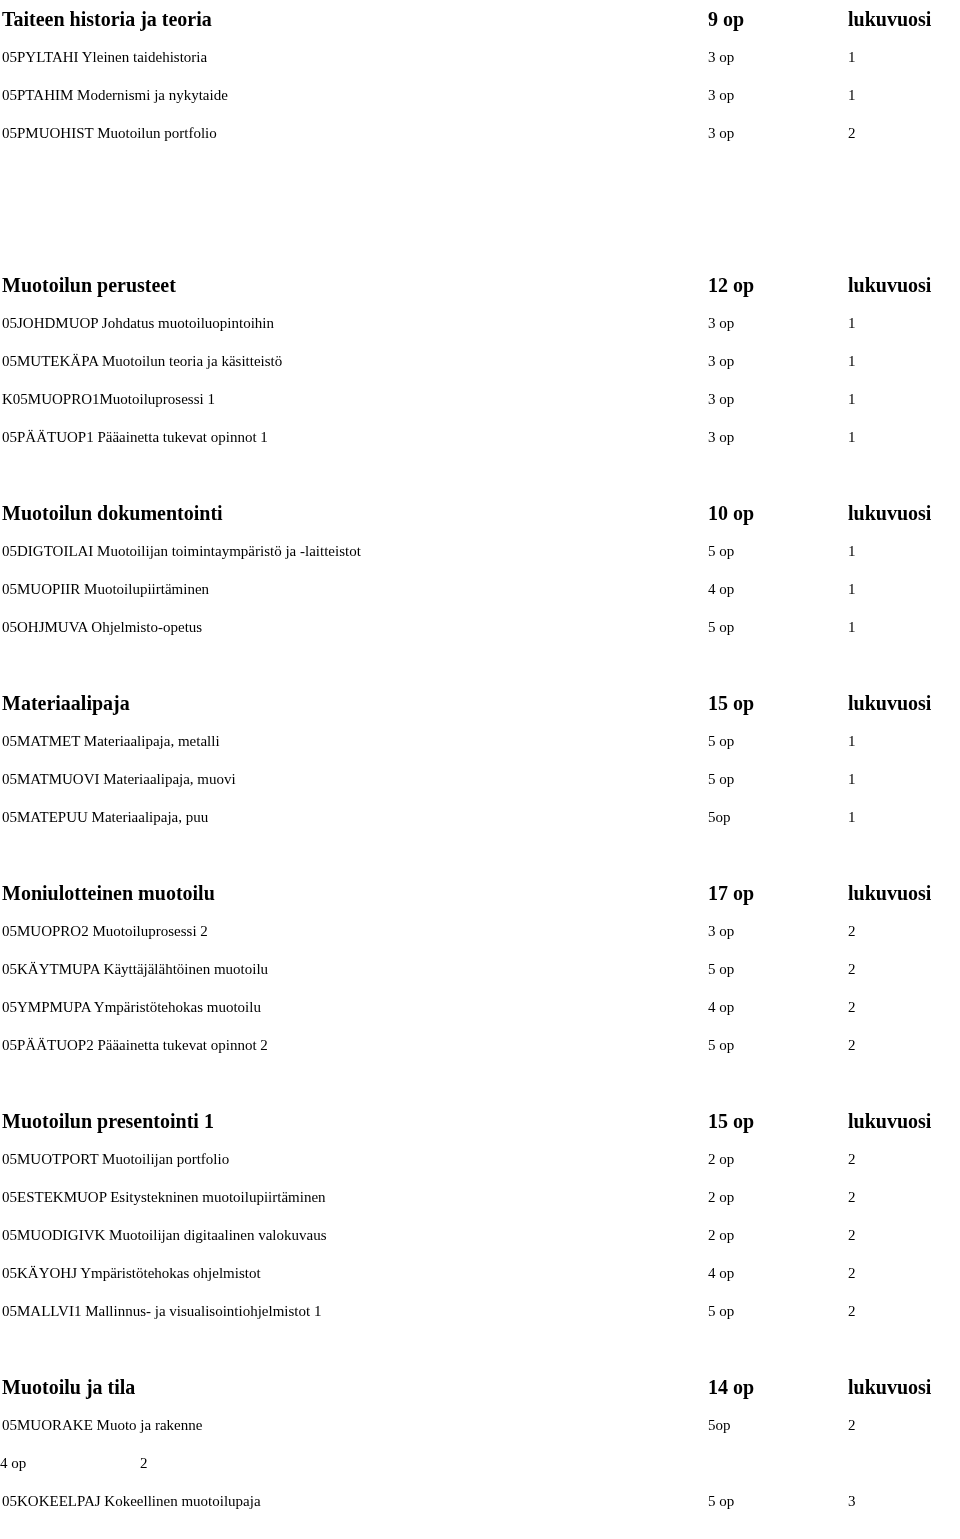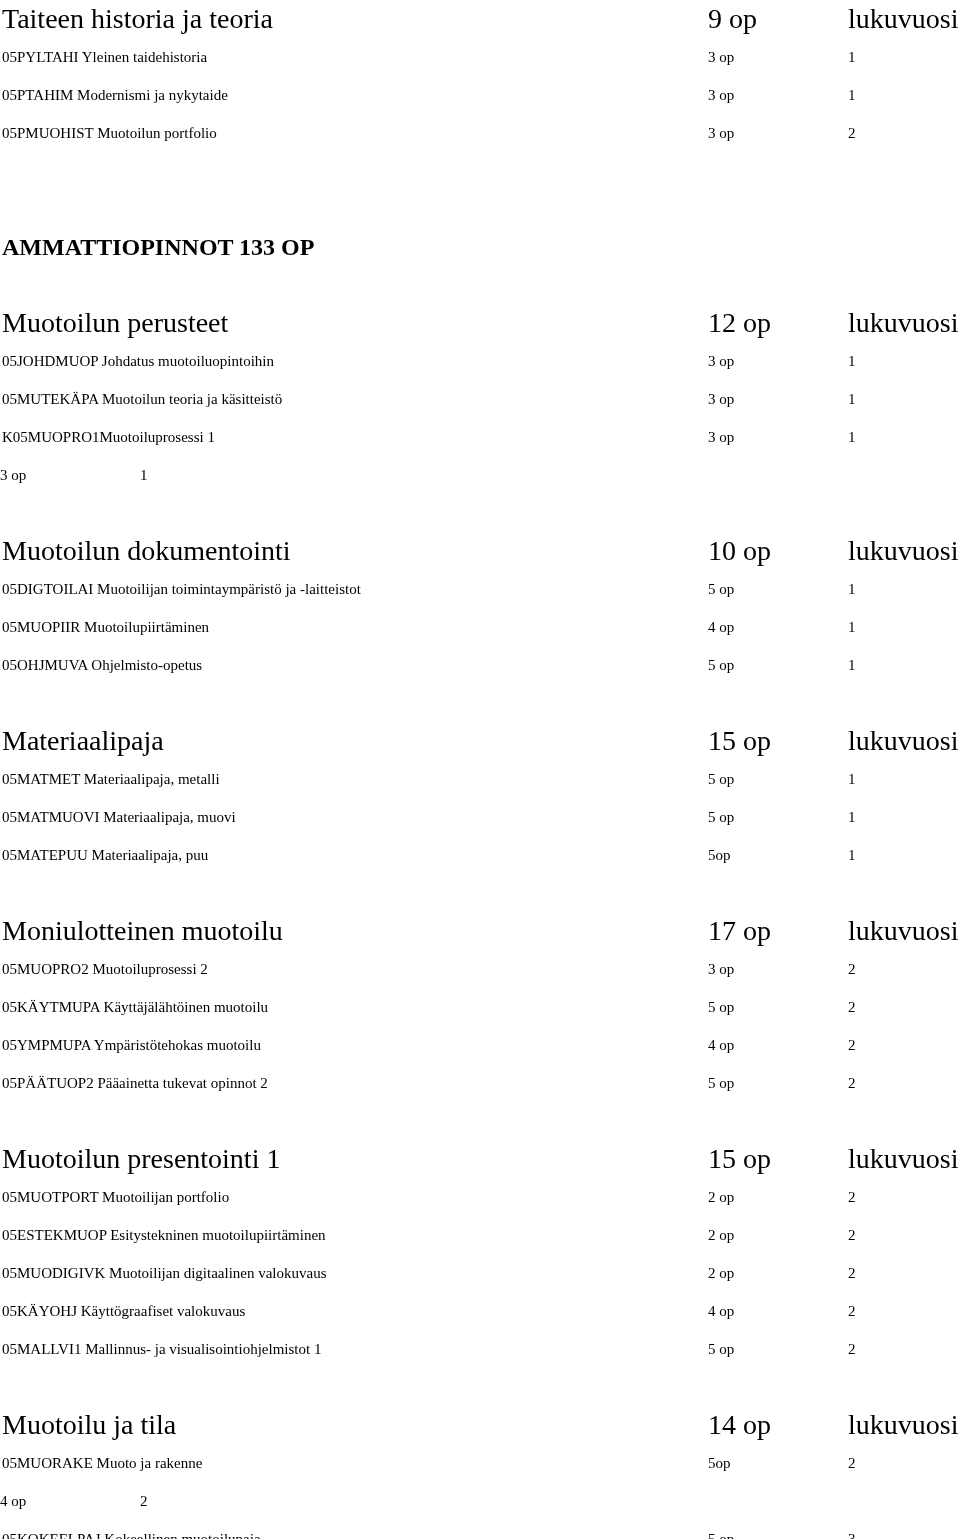--- a/index.html
+++ b/index.html
@@ -39,22 +39,22 @@
     flex: 0 0 140px;
     width: 140px;
     box-sizing: border-box;
   }
   .row .year {
     flex: 0 0 110px;
     width: 110px;
     box-sizing: border-box;
   }
   .row.section-head {
-    font-weight: normal;
-    font-size: 28px;
+    font-weight: bold;
+    font-size: 20px;
   }
   .row.course {
     font-weight: normal;
     font-size: 15px;
   }
   .row.major-head {
     font-weight: bold;
     font-size: 24px;
   }
   .spacer {
@@ -81,25 +81,20 @@
       <div class="credits">3 op</div>
       <div class="year">1</div>
     </div>
     <div class="row course">
       <div class="name">05PMUOHIST Muotoilun portfolio</div>
       <div class="credits">3 op</div>
       <div class="year">2</div>
     </div>
     <div class="spacer"></div>
     <div class="spacer"></div>
-    <div class="row major-head">
-      <div class="name">AMMATTIOPINNOT 133 OP</div>
-      <div class="credits"></div>
-      <div class="year"></div>
-    </div>
     <div class="spacer"></div>
     <div class="row section-head">
       <div class="name">Muotoilun perusteet</div>
       <div class="credits">12 op</div>
       <div class="year">lukuvuosi</div>
     </div>
     <div class="row course">
       <div class="name">05JOHDMUOP Johdatus muotoiluopintoihin</div>
       <div class="credits">3 op</div>
       <div class="year">1</div>
@@ -108,20 +103,21 @@
       <div class="name">05MUTEKÄPA Muotoilun teoria ja käsitteistö</div>
       <div class="credits">3 op</div>
       <div class="year">1</div>
     </div>
     <div class="row course">
       <div class="name">K05MUOPRO1Muotoiluprosessi 1</div>
       <div class="credits">3 op</div>
       <div class="year">1</div>
     </div>
     <div class="row course">
+      <div class="name">05PÄÄTUOP1 Pääainetta tukevat opinnot 1</div>
       <div class="credits">3 op</div>
       <div class="year">1</div>
     </div>
     <div class="spacer"></div>
     <div class="row section-head">
       <div class="name">Muotoilun dokumentointi</div>
       <div class="credits">10 op</div>
       <div class="year">lukuvuosi</div>
     </div>
     <div class="row course">
@@ -201,21 +197,21 @@
       <div class="name">05ESTEKMUOP Esitystekninen muotoilupiirtäminen</div>
       <div class="credits">2 op</div>
       <div class="year">2</div>
     </div>
     <div class="row course">
       <div class="name">05MUODIGIVK Muotoilijan digitaalinen valokuvaus</div>
       <div class="credits">2 op</div>
       <div class="year">2</div>
     </div>
     <div class="row course">
-      <div class="name">05KÄYOHJ  Käyttögraafiset valokuvaus</div>
+      <div class="name">05KÄYOHJ  Ympäristötehokas ohjelmistot</div>
       <div class="credits">4 op</div>
       <div class="year">2</div>
     </div>
     <div class="row course">
       <div class="name">05MALLVI1 Mallinnus- ja visualisointiohjelmistot 1</div>
       <div class="credits">5 op</div>
       <div class="year">2</div>
     </div>
     <div class="spacer"></div>
     <div class="row section-head">

